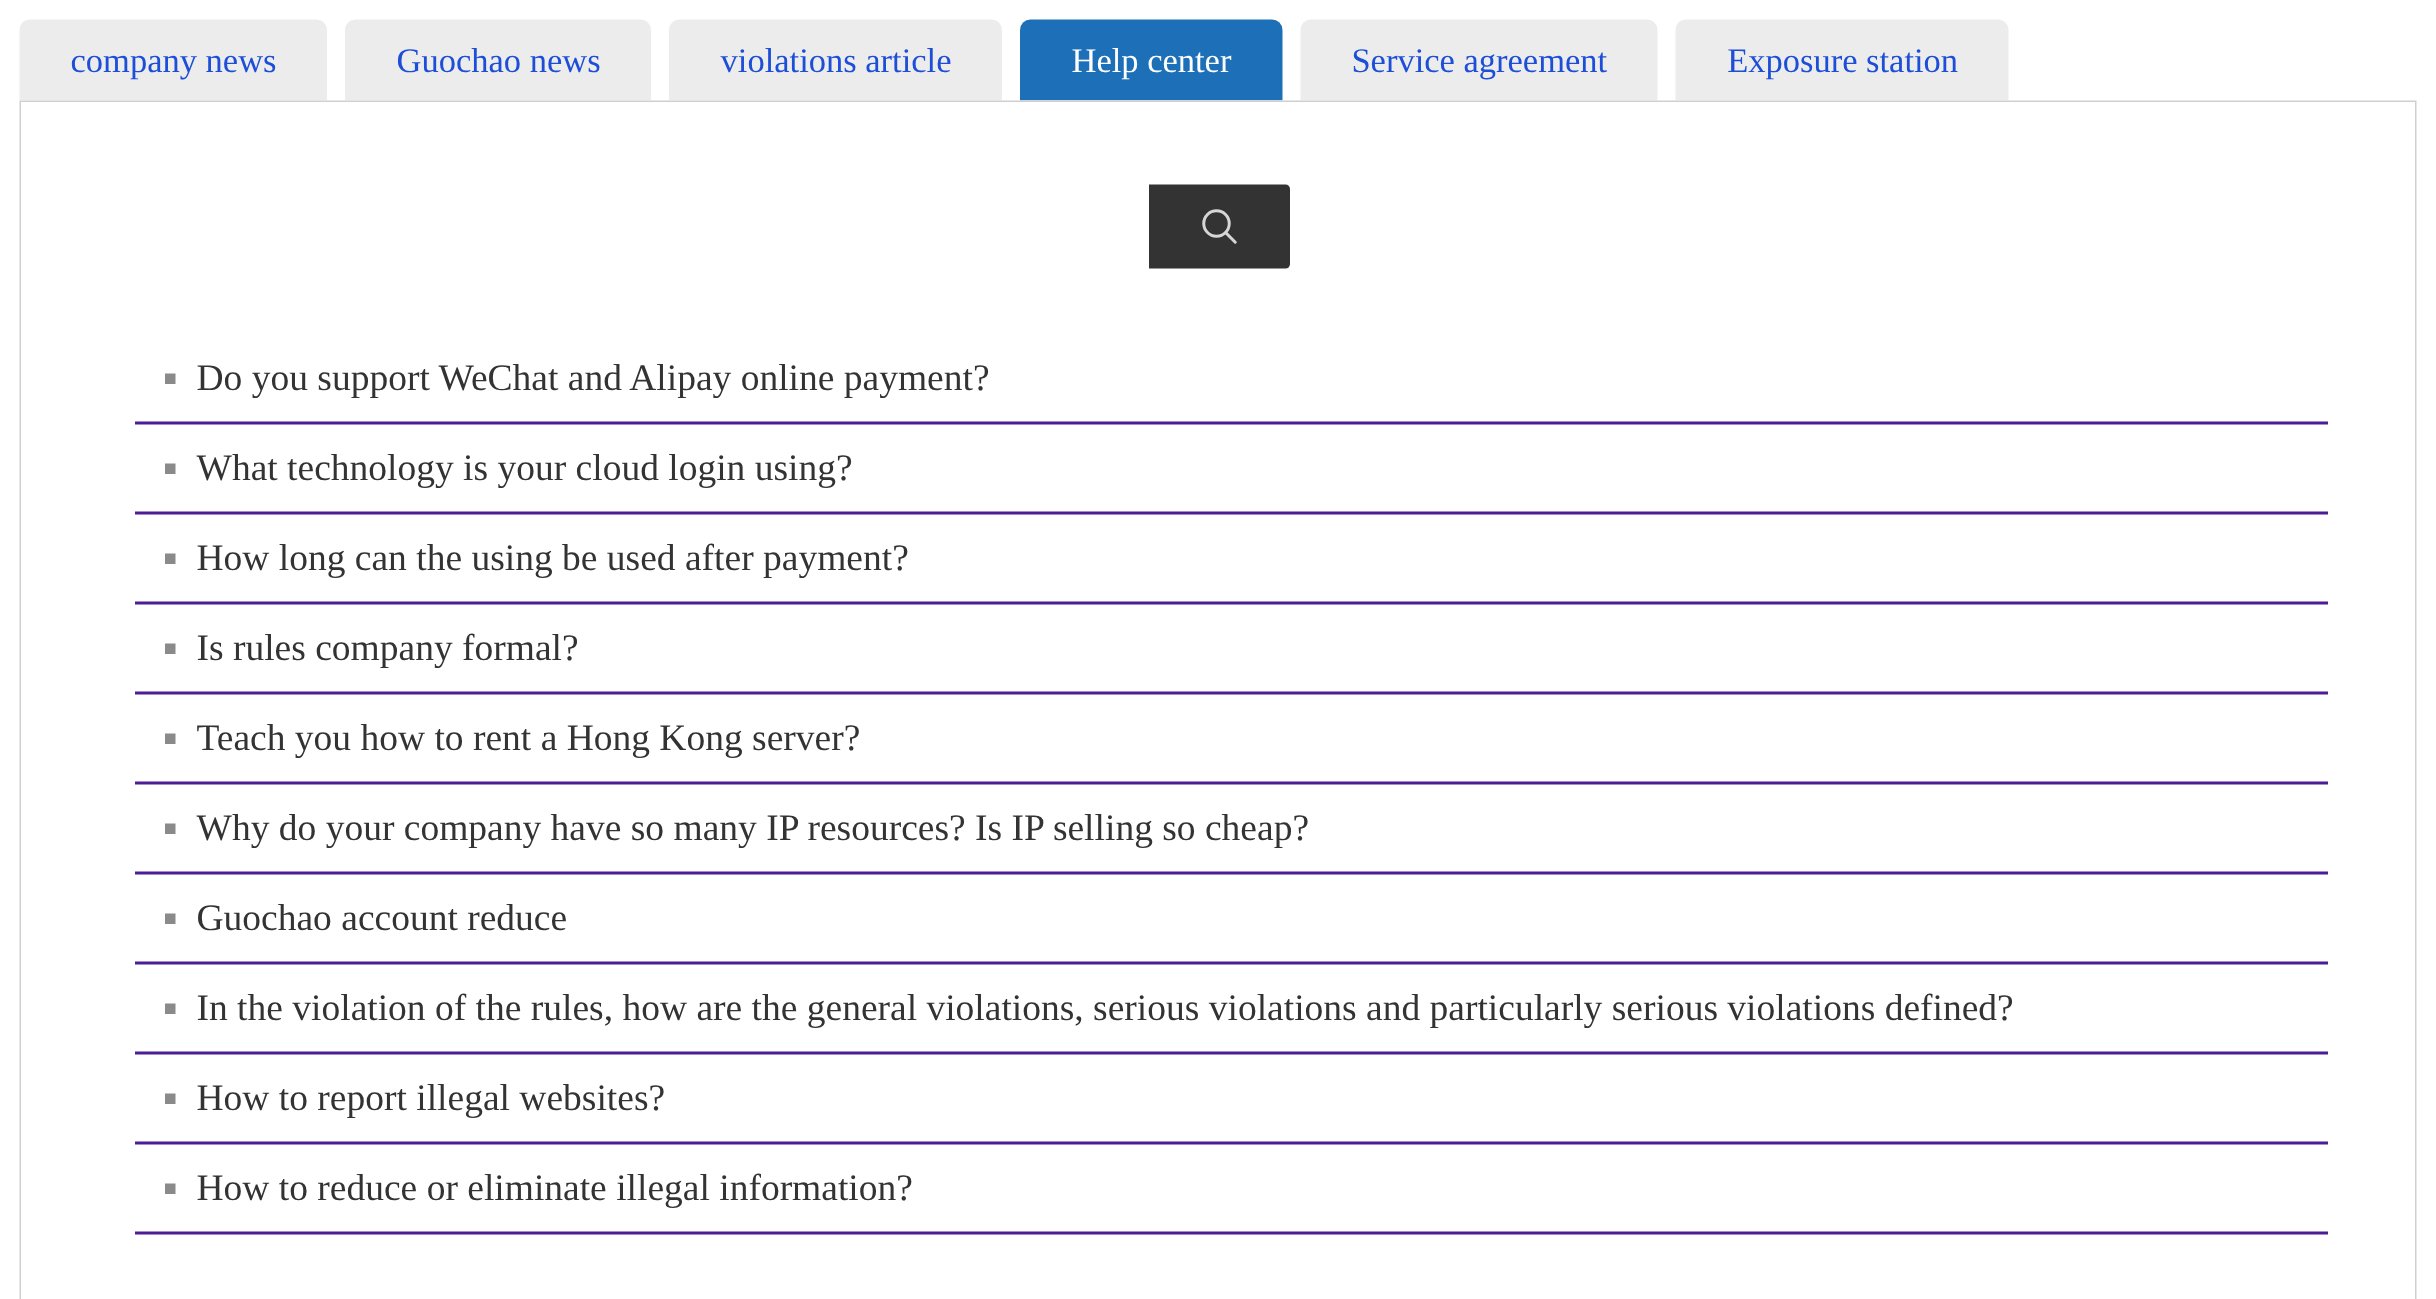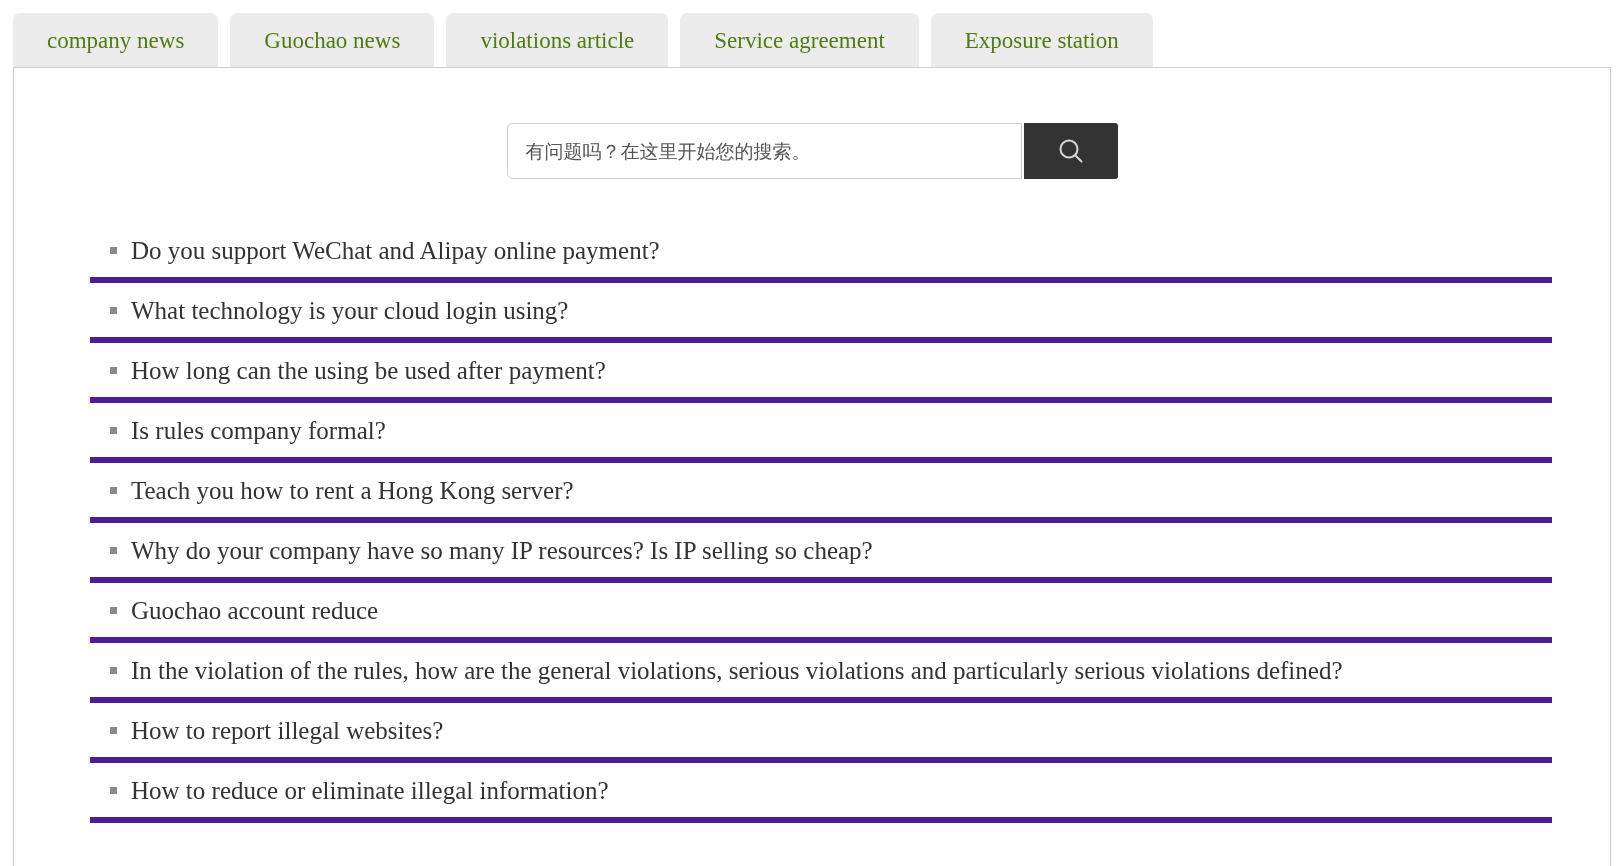--- a/index.html
+++ b/index.html
@@ -31,21 +31,21 @@
     white-space: nowrap;
   }
 
   .tab {
     height: 54px;
     display: flex;
     align-items: center;
     justify-content: center;
     padding: 0 34px;
     background: #ececec;
-    color: #4d7c0f;
+    color: #1d4ed8;
     font-size: 23px;
     line-height: 1;
     border-radius: 7px 7px 0 0;
     cursor: pointer;
     user-select: none;
   }
 
   .tab.active {
     background: #1d70b7;
     color: #ffffff;
@@ -114,21 +114,21 @@
     left: 76px;
     top: 155px;
     width: 1462px;
   }
 
   .faq-item {
     position: relative;
     height: 60px;
     display: flex;
     align-items: center;
-    border-bottom: 6px solid #4c1d95;
+    border-bottom: 2px solid #4c1d95;
     cursor: pointer;
   }
 
   .faq-bullet {
     width: 7px;
     height: 7px;
     background: #8a8a8a;
     margin-left: 20px;
     margin-right: 14px;
     flex: none;
@@ -150,33 +150,35 @@
   <div id="tabbar">
       <div class="tab">
         <span>company news</span>
       </div>
       <div class="tab">
         <span>Guochao news</span>
       </div>
       <div class="tab">
         <span>violations article</span>
       </div>
+      <div class="tab active">
+        <span>Help center</span>
+      </div>
       <div class="tab">
         <span>Service agreement</span>
       </div>
       <div class="tab">
         <span>Exposure station</span>
       </div>
     </div>
 
   <div id="panel">
 
     <div id="search-row">
       <div id="search-wrap">
-        <input id="search-input" type="text" placeholder="有问题吗？在这里开始您的搜索。" style="">
         <button id="search-button">
           <span>
             <svg width="30" height="30" viewBox="0 0 30 30" aria-hidden="true">
               <circle cx="13" cy="13" r="8.5" fill="none" stroke="#d6d6d6" stroke-width="2"></circle>
               <line x1="19.2" y1="19.2" x2="25.5" y2="25.5" stroke="#d6d6d6" stroke-width="2" stroke-linecap="round"></line>
             </svg>
           </span>
         </button>
       </div>
     </div>

